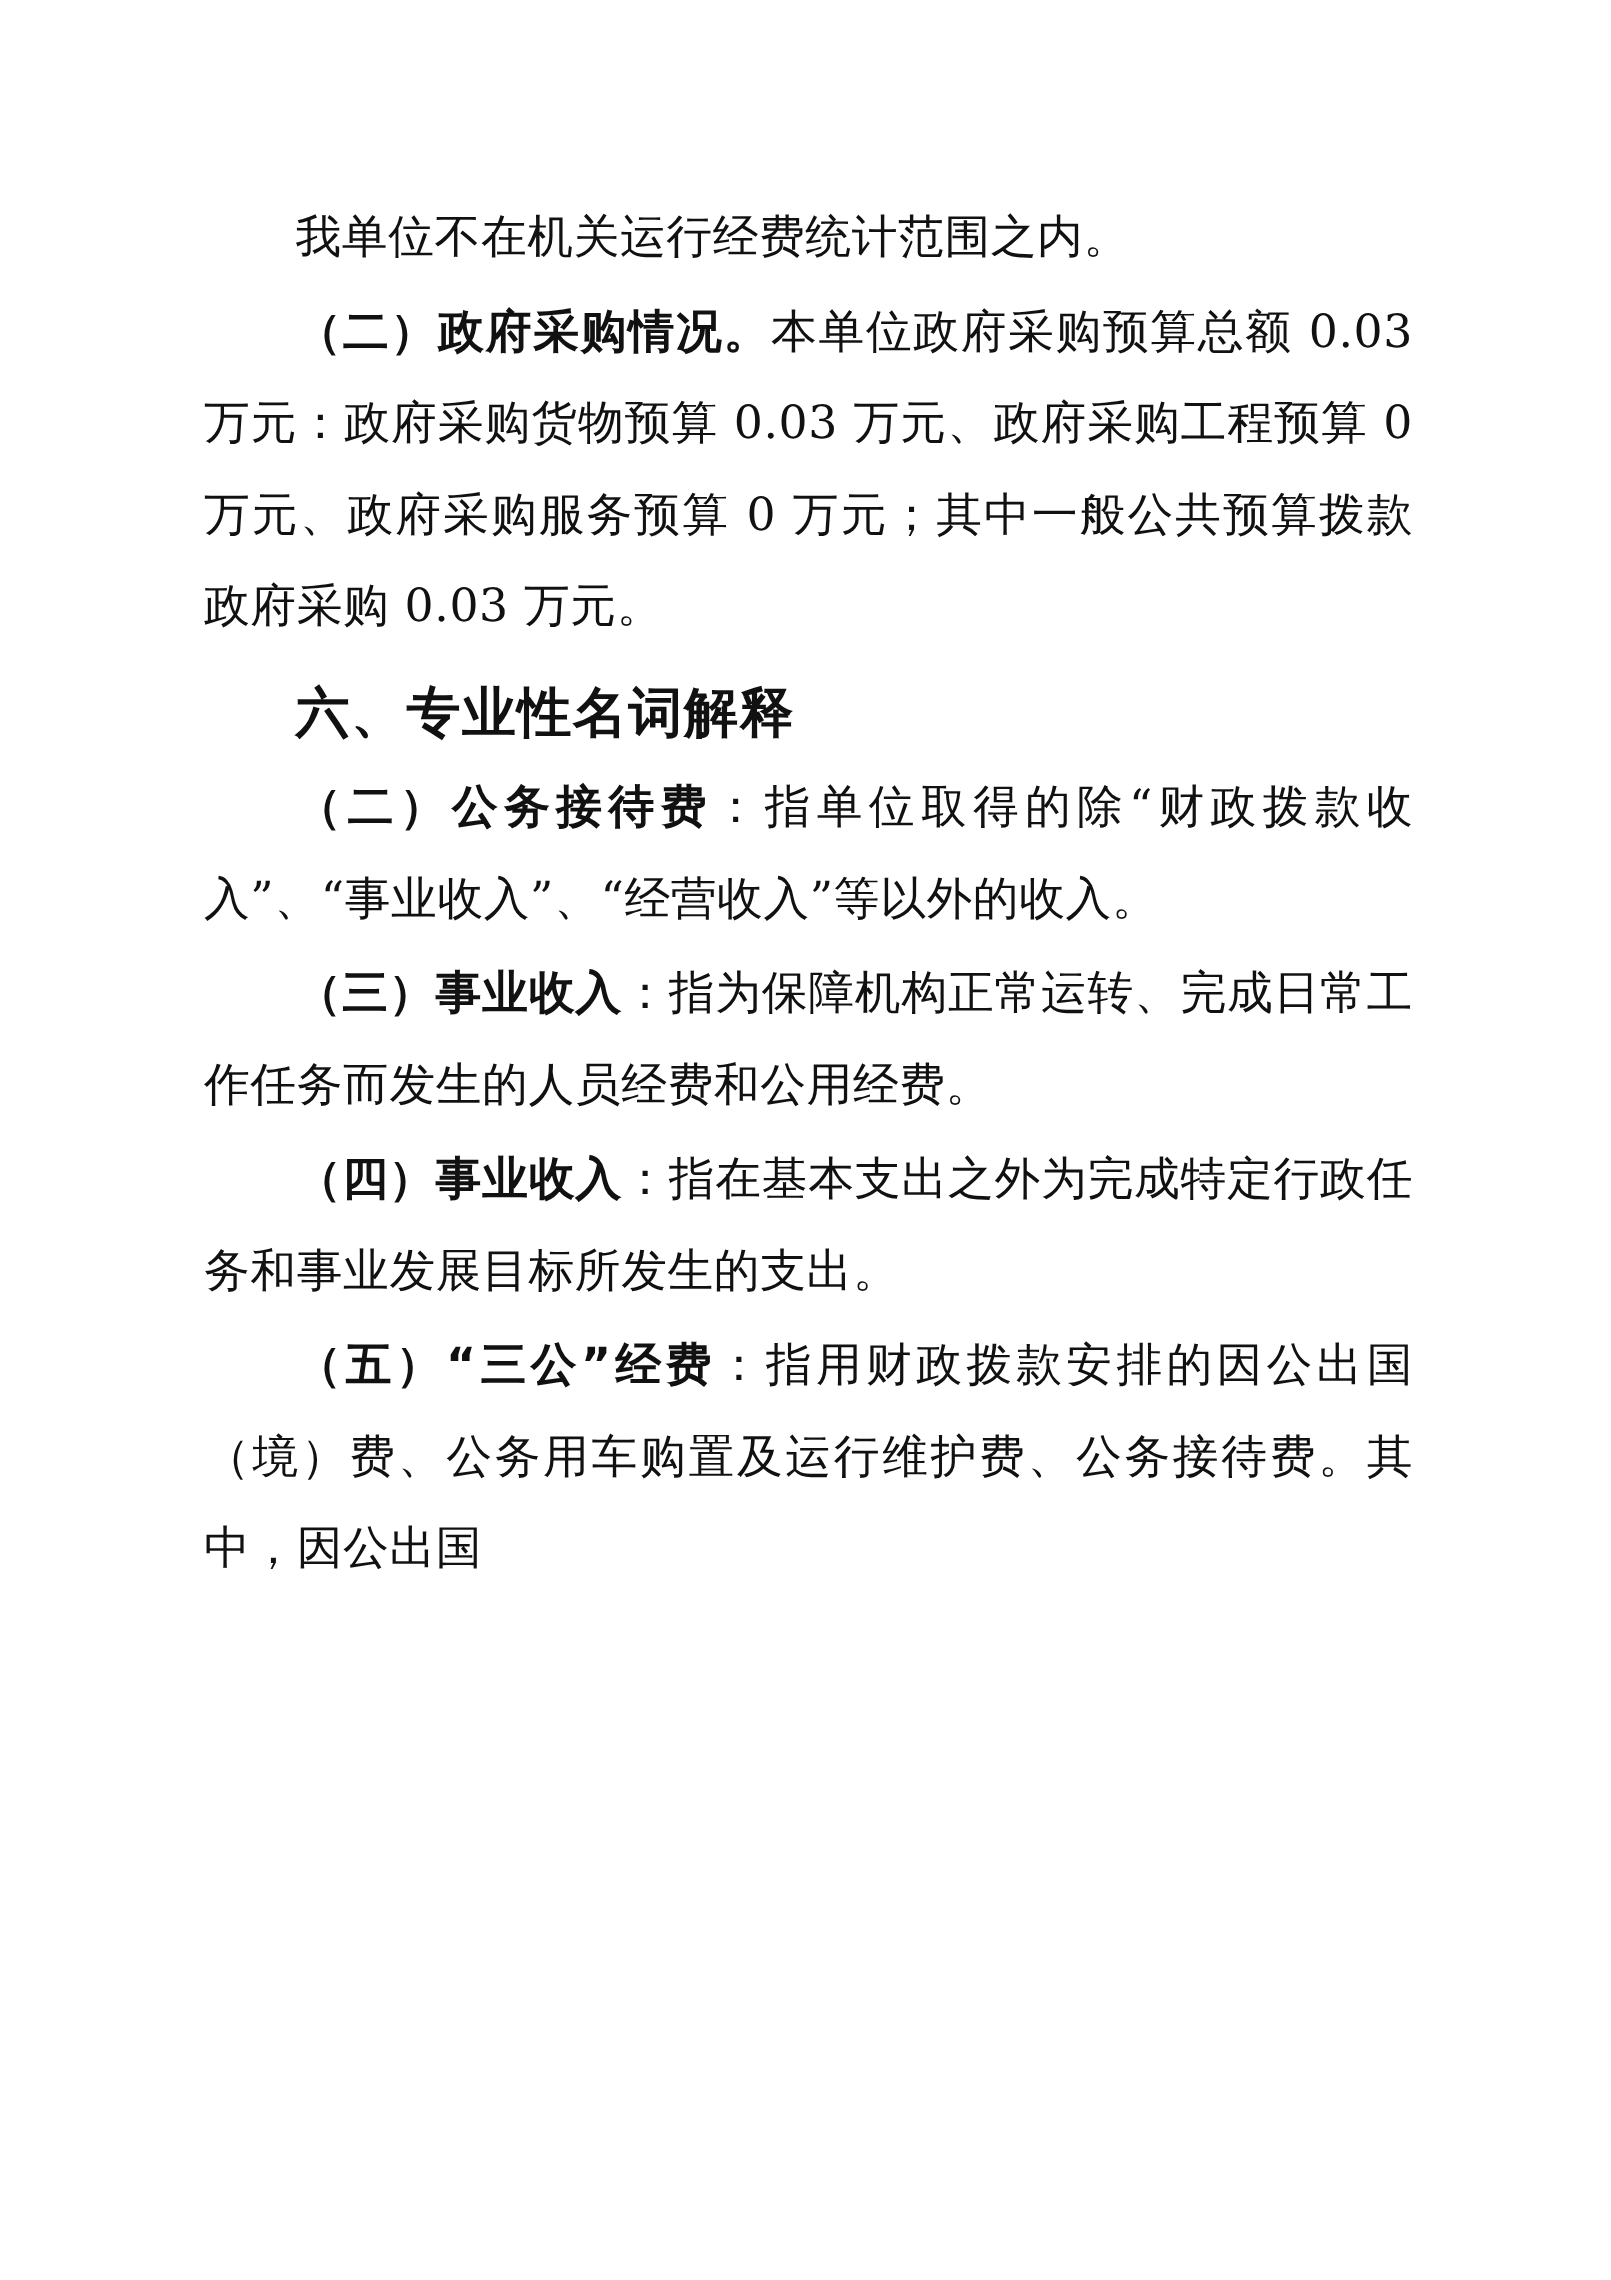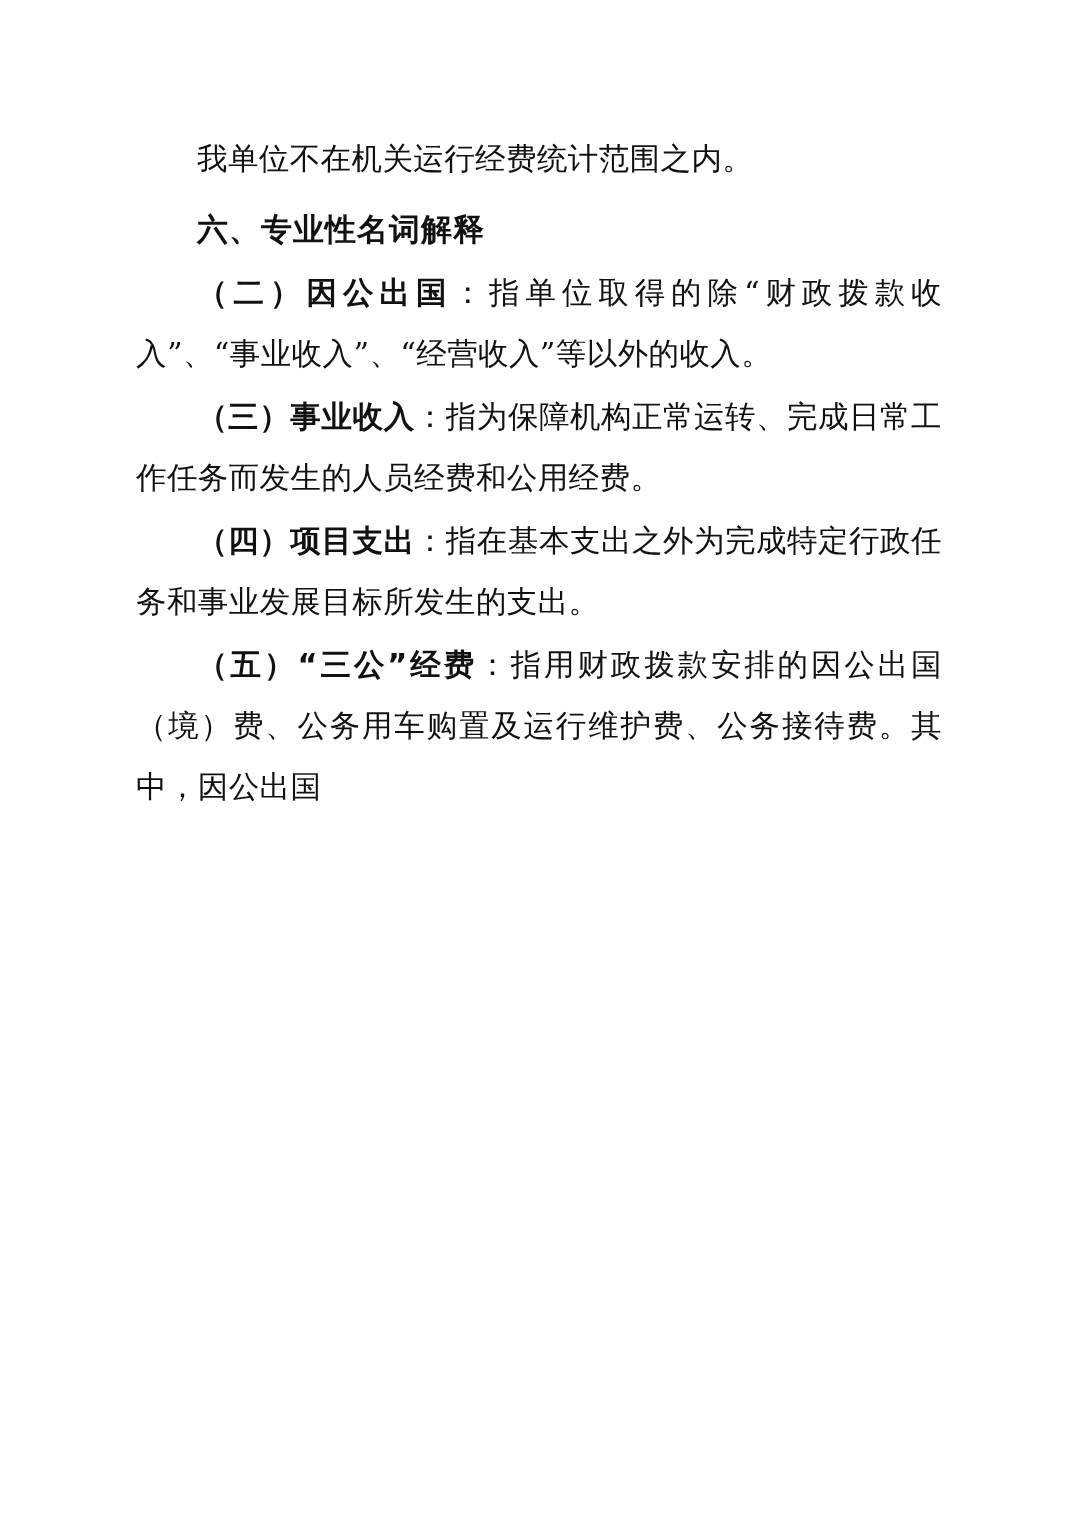--- a/index.html
+++ b/index.html
@@ -29,21 +29,21 @@
     text-align: justify;
     text-justify: inter-ideograph;
     letter-spacing: 0.4px;
     font-weight: 400;
   }
   p.indent {
     text-indent: 61px;
   }
   h2.heading {
     margin: 10px 0 2px 0;
-    font-size: 31px;
+    font-size: 36px;
     line-height: 61px;
     font-weight: 700;
     text-indent: 61px;
     letter-spacing: 1px;
     font-family: "DejaVu Sans", "Liberation Sans", sans-serif;
   }
   .bold-run {
     font-weight: 700;
     font-family: "DejaVu Sans", "Liberation Sans", sans-serif;
     letter-spacing: 0.5px;
@@ -62,36 +62,39 @@
 </head>
 <body>
 
 <div class="page">
   <div class="content">
 
     <p class="para indent">
       <span>我单位不在机关运行经费统计范围之内。</span>
     </p>
 
+    <p class="para indent">
+      <span class="bold-run">（二）政府采购情况。</span><span>本单位政府采购预算总额 0.03 万元：政府采购货物预算 0.03 万元、政府采购工程预算 0 万元、政府采购服务预算 0 万元；其中一般公共预算拨款政府采购 0.03 万元。</span>
+    </p>
 
 
 
     <h2 class="heading">六、专业性名词解释</h2>
 
 
     <p class="para indent">
-      <span class="bold-run">（二）因公出国</span><span>：指单位取得的除“财政拨款收入”、“事业收入”、“经营收入”等以外的收入。</span>
+      <span class="bold-run">（二）公务接待费</span><span>：指单位取得的除“财政拨款收入”、“事业收入”、“经营收入”等以外的收入。</span>
     </p>
 
     <p class="para indent">
       <span class="bold-run">（三）事业收入</span><span>：指为保障机构正常运转、完成日常工作任务而发生的人员经费和公用经费。</span>
     </p>
 
     <p class="para indent">
-      <span class="bold-run">（四）项目支出</span><span>：指在基本支出之外为完成特定行政任务和事业发展目标所发生的支出。</span>
+      <span class="bold-run">（四）事业收入</span><span>：指在基本支出之外为完成特定行政任务和事业发展目标所发生的支出。</span>
     </p>
 
     <p class="para indent">
       <span class="bold-run">（五）“三公”经费</span><span>：指用财政拨款安排的因公出国（境）费、公务用车购置及运行维护费、公务接待费。其中，因公出国</span>
     </p>
 
   </div>
 
   <div class="footer">— 4 —</div>
 </div>

